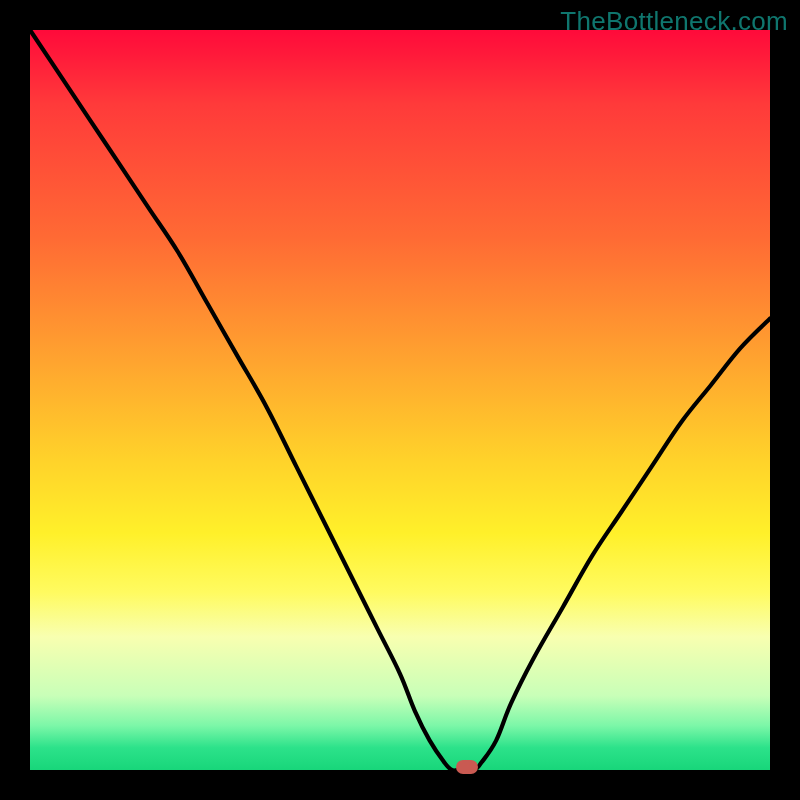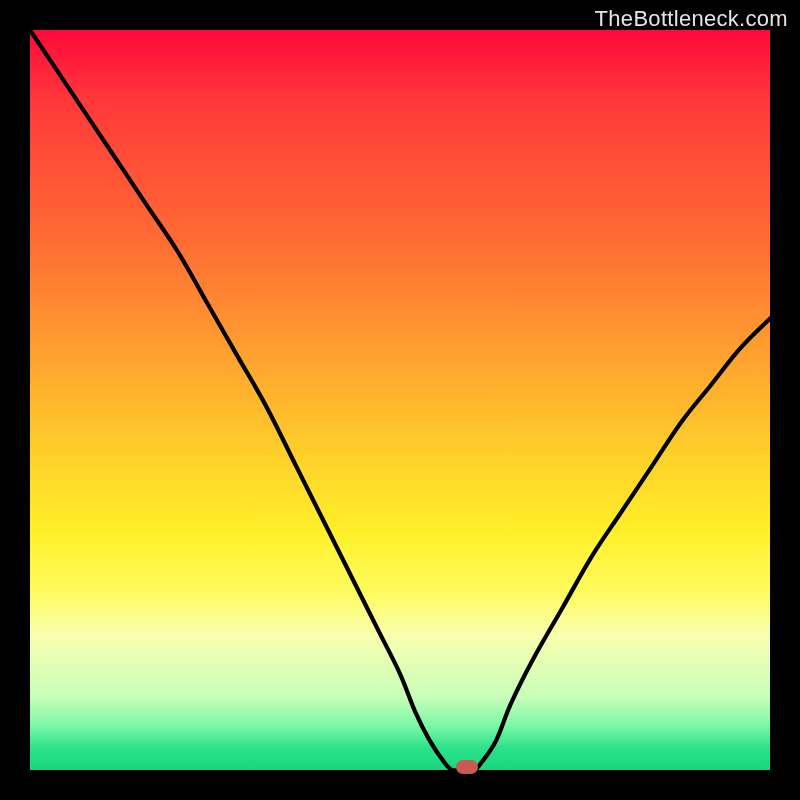--- a/index.html
+++ b/index.html
@@ -38,22 +38,22 @@
       #c8ffb8 90%,
       #7cf7a8 94%,
       #2ce28a 97%,
       #18d67a 100%
     );
   }
   .watermark {
     position: absolute;
     top: 6px;
     right: 12px;
-    color: #e5e5e5;
-    font-size: 22px;
+    color: #0f766e;
+    font-size: 26px;
     letter-spacing: 0.3px;
     user-select: none;
   }
   svg.curve {
     position: absolute;
     left: 0;
     top: 0;
     width: 740px;
     height: 740px;
     overflow: visible;

